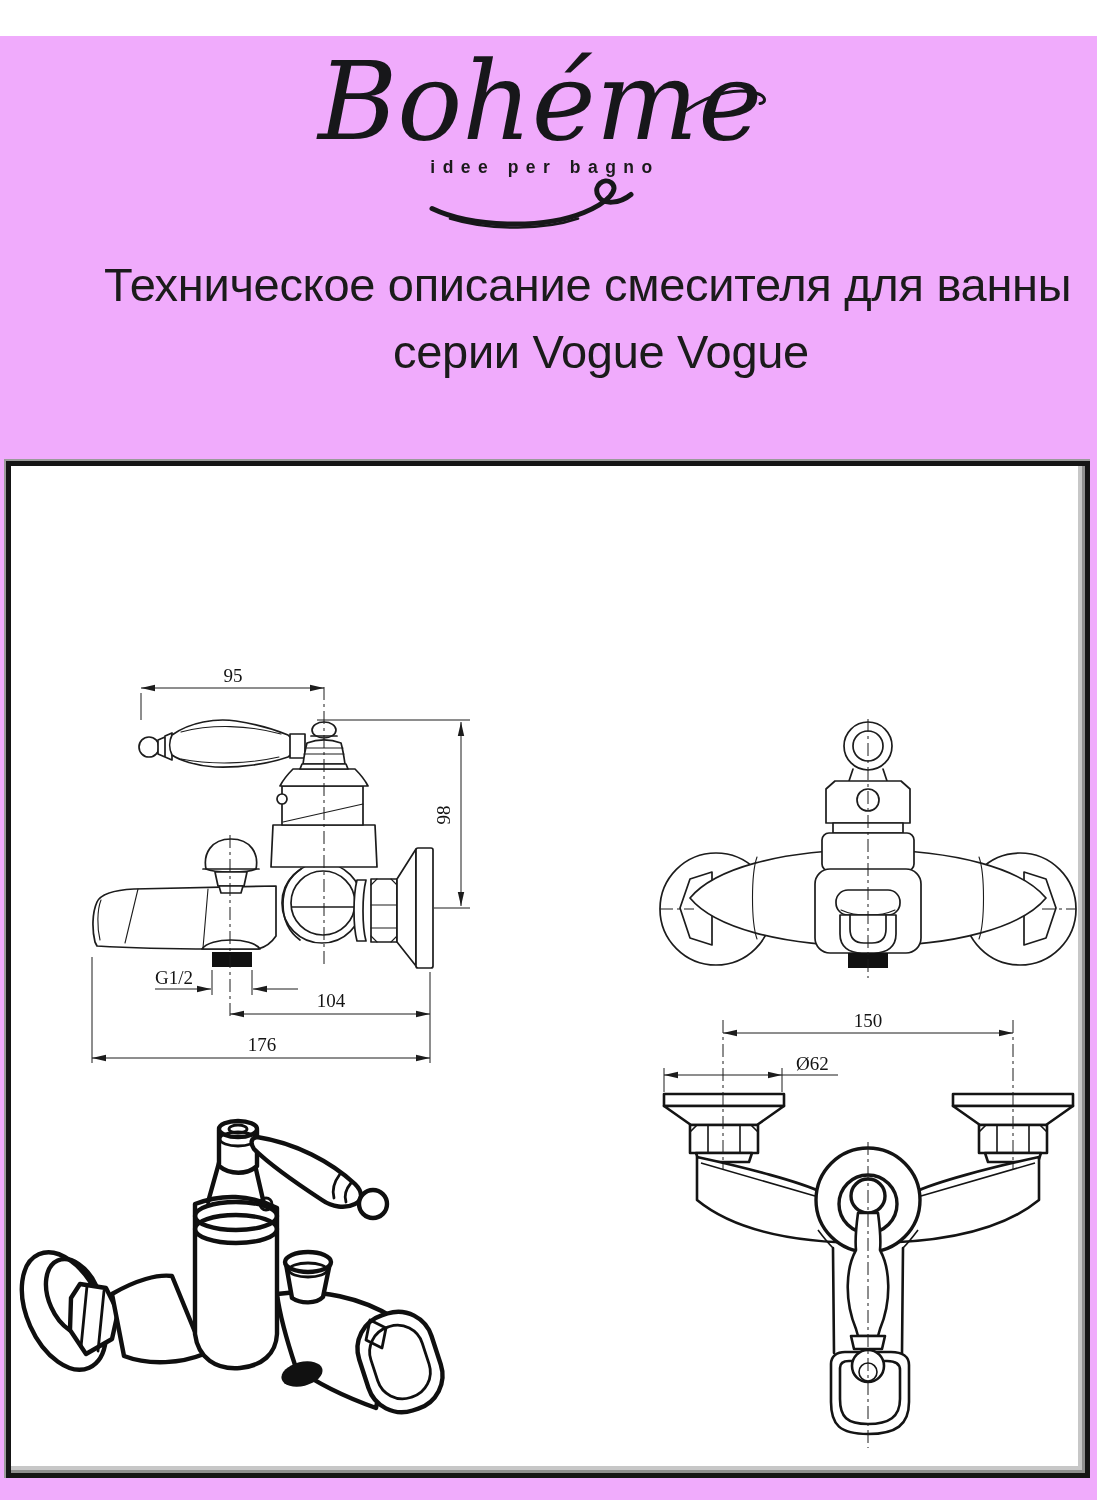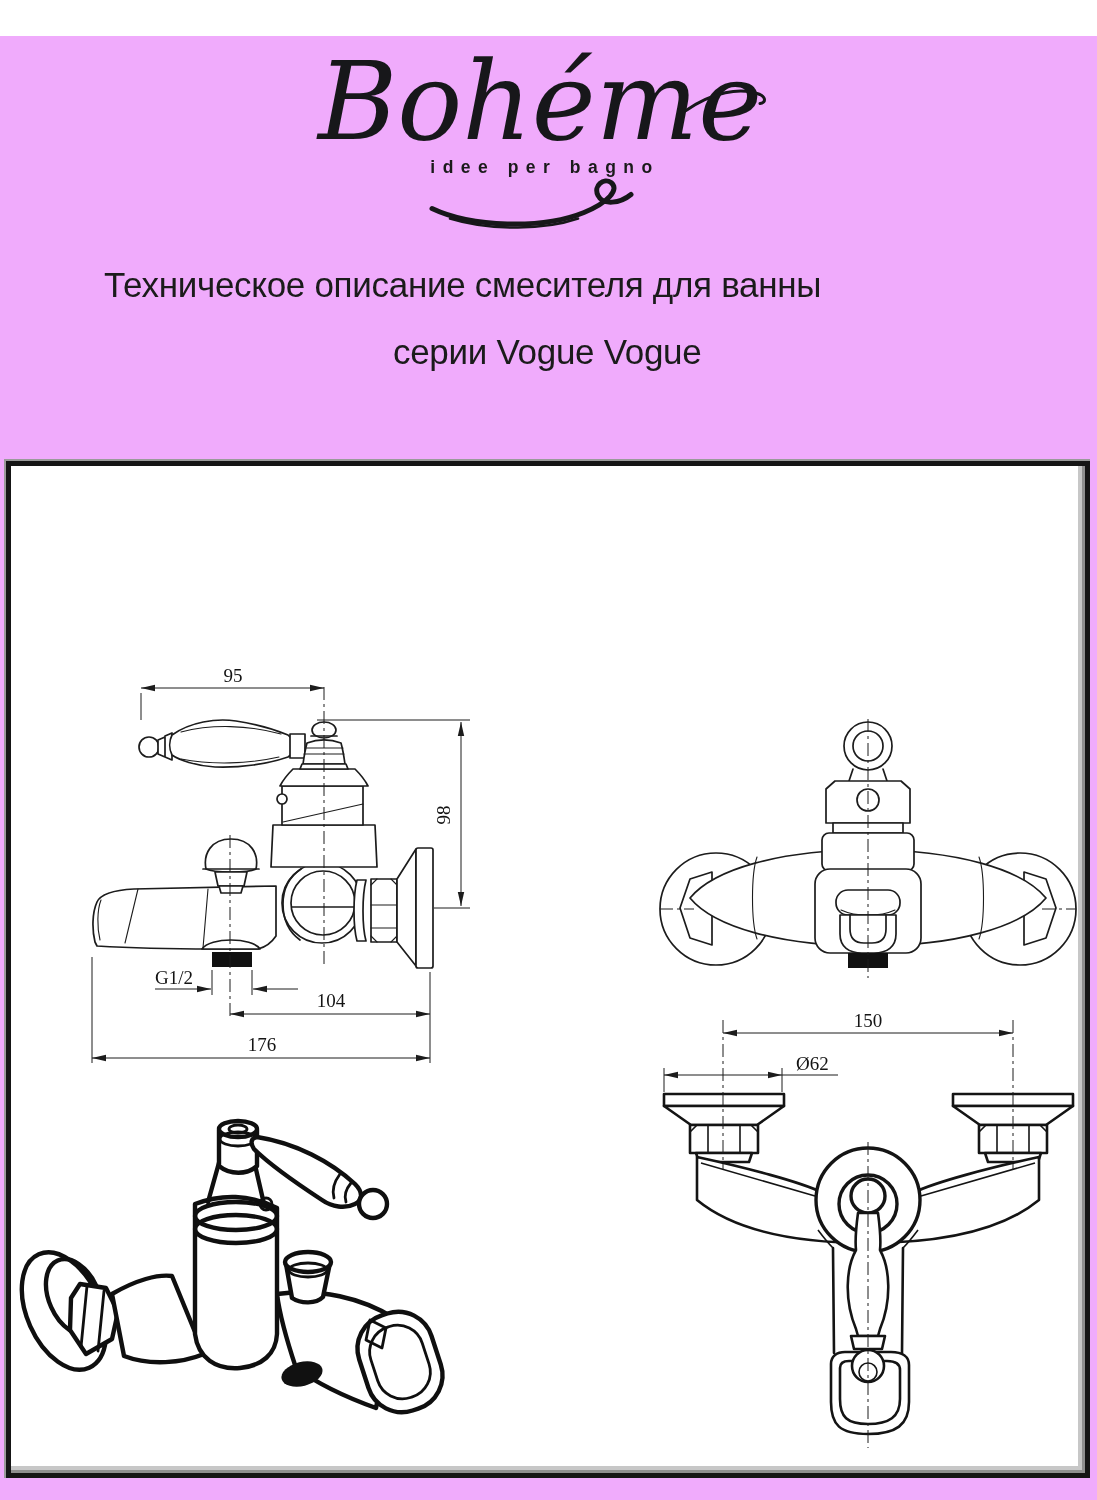--- a/index.html
+++ b/index.html
@@ -5,21 +5,21 @@
   html,body{margin:0;padding:0;background:#fff;}
   #page{position:relative;width:1097px;height:1500px;background:#f0abfc;overflow:hidden;
         font-family:"Liberation Sans",sans-serif;margin-top:36px;}
   
   #logo-svg{position:absolute;left:0;top:0;width:1097px;height:215px;}
   .brand-text{font-family:"DejaVu Serif",serif;font-style:italic;font-size:108px;fill:#17171a;}
   .tagline-text{font-family:"Liberation Sans",sans-serif;font-size:17.5px;letter-spacing:7.5px;
         font-weight:600;fill:#1a1a1a;}
   .swash{fill:none;stroke:#17171a;stroke-linecap:round;}
   
-  .title-line{position:absolute;color:#1b1b1b;font-size:35px;line-height:44px;
+  .title-line{position:absolute;color:#1b1b1b;font-size:47px;line-height:44px;
         font-family:"Liberation Sans",sans-serif;letter-spacing:-0.3px;white-space:nowrap;}
   #title1{left:104px;top:227px;}
   #title2{left:393px;top:294px;}
   
   #frame{position:absolute;left:4px;top:423px;width:1086px;height:1019px;
         background:#9a9a9a;padding:2px 0 0 2px;box-sizing:border-box;}
   #frame-inner{width:100%;height:100%;box-sizing:border-box;background:#ffffff;
         border:5px solid #151515;
         box-shadow:inset -3px -3px 0 #8f8f8f, inset -7px -7px 0 #c7c7c7;}
   #draw-svg{position:absolute;left:4px;top:423px;width:1086px;height:1019px;}

